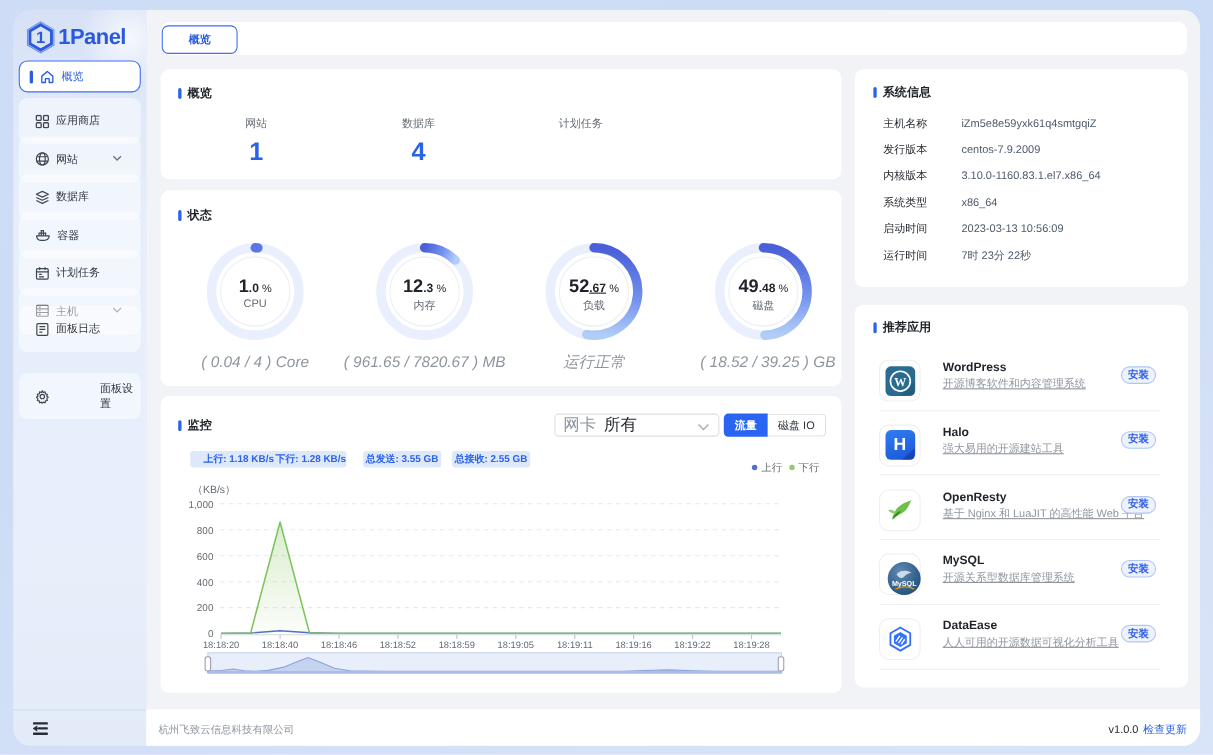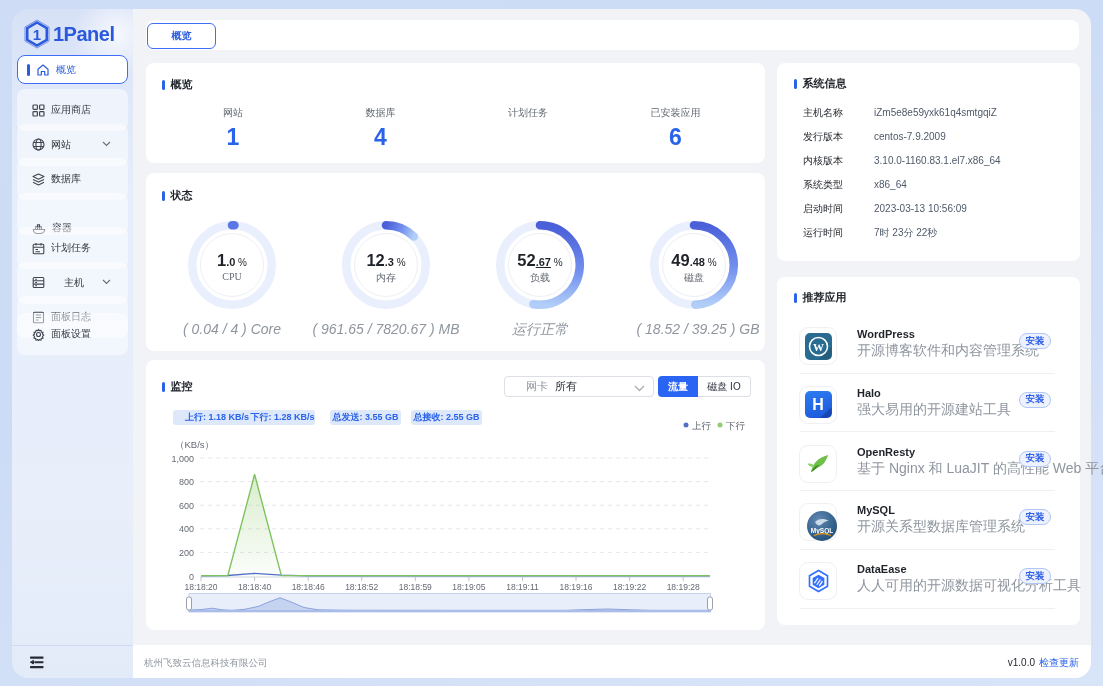--- a/index.html
+++ b/index.html
@@ -34,41 +34,41 @@
 .ctitle .bar { width:2.5px; height:10px; border-radius:2px; background:#2a62e9; margin-right:6px; }
 
 
 .ovcol { position:absolute; width:148px; text-align:center; }
 .ovcol .lb { font-size:10px; color:#646a73; line-height:13px; }
 .ovcol .num { font-size:23px; font-weight:bold; color:#2a62e9; line-height:24px; margin-top:6px; }
 
 
 .gauge { position:absolute; width:96px; }
 .gtxt { position:absolute; width:96px; text-align:center; color:#1f2329; }
-.glabel { position:absolute; width:96px; text-align:center; font-size:10px; color:#646a73;font-family:Liberation Serif, serif; }
+.glabel { position:absolute; width:96px; text-align:center; font-size:10px; color:#646a73; }
 .gcap { position:absolute; width:154px; text-align:center; font-size:14px; color:#8f959e;font-style:italic; }
 
 
 .tag { position:absolute; top:50px; height:15px; background:#dde8fb; border-radius:3px; color:#2a62e9; font-size:9px;
   font-weight:bold; display:flex; align-items:center; justify-content:center; white-space:nowrap; overflow:hidden; }
 #selbox { position:absolute; left:358px; top:16px; width:150px; height:21px; border:1px solid #dcdfe6; border-radius:4px;
-  background:#fff; font-size:11px; display:flex; align-items:center;padding-left:14px; }
+  background:#fff; font-size:15px; display:flex; align-items:center; }
 .btng { position:absolute; left:512px; top:16px; height:21px; display:flex; font-size:10px; }
 .btng .b1 { width:40px; background:#2a64f3; color:#fff; border-radius:4px 0 0 4px; display:flex; align-items:center; justify-content:center; font-weight:bold; }
 .btng .b2 { width:53px; background:#fff; color:#2b313b; border:1px solid #dcdfe6; border-left:none; border-radius:0 4px 4px 0; display:flex; align-items:center; justify-content:center; }
 
 
 .sirow { position:absolute; font-size:10px; line-height:12px; white-space:nowrap; }
 .sirow .k { color:#1f2329; display:inline-block; width:42px; white-space:nowrap; }
 .sirow .v { color:#4e5969; margin-left:9px;padding-left:20px; }
 
 .app { position:absolute; left:0; width:303px; height:59px; }
 .app .sep { position:absolute; left:23px; right:25px; top:51.5px; height:1px; background:#eff0f3; }
 .app .nm { position:absolute; left:80px; top:7px; font-size:11px; font-weight:bold; color:#1f2329; line-height:13px; }
-.app .ds { position:absolute; left:80px; top:23px; font-size:14px; color:#8f959e; line-height:12px; white-space:nowrap; }
+.app .ds { position:absolute; left:80px; top:23px; font-size:10px; color:#8f959e; line-height:12px; white-space:nowrap;text-decoration:underline; }
 .inst { position:absolute; right:29px; top:12px; width:32px; height:16px; border:1px solid #b0c6f4; border-radius:8px;
   background:#edf2fd; color:#3060e8; font-size:9.5px; font-weight:bold; display:flex; align-items:center; justify-content:center; }
 .aicon { position:absolute; left:22px; top:6px; width:38px; height:38px; border-radius:9px; background:#fff; border:1px solid #eef0f3; }
 .ilogo { position:absolute; left:4.5px; top:4.5px; width:27px; height:27px; border-radius:5px; display:flex; align-items:center; justify-content:center; }
 
 #footer { left:0; top:636px; width:958px; height:33px; background:#fff; border-radius:0 0 16px 0; }
 #footer .l { position:absolute; left:11px; top:12px; font-size:9.5px; color:#8f959e; }
 #footer .r { position:absolute; right:12px; top:11px; font-size:10px; color:#1f2329; }
 #footer .r b { color:#2a62e9; font-weight:normal; margin-left:4px; }
 </style>
@@ -118,60 +118,60 @@
   <div class="mitem" style="top:149px;">
       <svg width="13" height="13" viewBox="0 0 13 13">
         <g fill="none" stroke="#3f4650" stroke-width="1.1" stroke-linejoin="round">
           <path d="M6.5 1 L12 3.6 L6.5 6.2 L1 3.6 Z"></path>
           <path d="M1 6.5 L6.5 9.1 L12 6.5"></path>
           <path d="M1 9.3 L6.5 11.9 L12 9.3"></path>
         </g>
       </svg>
       <span>数据库</span>
     </div>
-  <div class="mitem" style="top:183.5px;align-items:flex-end;">
+  <div class="mitem" style="top:183.5px;">
       <svg width="14" height="13" viewBox="0 0 14 13">
         <g fill="none" stroke="#3f4650" stroke-width="1.1">
           <path d="M1.2 7.5 H12.8 C12.5 9.5 11 11.5 8 11.5 H5 C3 11.5 1.5 9.8 1.2 7.5 Z" stroke-linejoin="round"></path>
           <path d="M3.5 7.3 V5 H5.5 V7.3 M5.5 5 V2.7 H7.5 V5 M5.5 7.3 V5 H7.5 V7.3 M7.5 7.3 V5 H9.5 V7.3"></path>
         </g>
       </svg>
       <span>容器</span>
     </div>
   <div class="mitem" style="top:218px;">
       <svg width="13" height="13" viewBox="0 0 13 13">
         <g fill="none" stroke="#3f4650" stroke-width="1.1">
           <rect x="1.2" y="2.2" width="10.6" height="9.6" rx="1"></rect>
           <path d="M1.2 5.2 H11.8 M4 1 V3.4 M9 1 V3.4 M3.5 7.5 H6 M3.5 9.7 H8"></path>
         </g>
       </svg>
       <span>计划任务</span>
     </div>
-  <div class="mitem" style="top:252.5px;gap:13px;">
+  <div class="mitem" style="top:252.5px;">
       <svg width="13" height="13" viewBox="0 0 13 13">
         <g fill="none" stroke="#3f4650" stroke-width="1.1">
           <rect x="1.2" y="1.5" width="10.6" height="10" rx="1"></rect>
           <path d="M1.2 4.8 H11.8 M1.2 8.1 H11.8 M3.2 3.2 H5 M3.2 6.5 H5 M3.2 9.8 H5"></path>
         </g>
       </svg>
       <span>主机</span>
       <svg class="chev" width="9" height="6" viewBox="0 0 9 6">
         <path d="M1 1 L4.5 4.5 L8 1" fill="none" stroke="#6b7280" stroke-width="1.2"></path>
       </svg>
     </div>
-  <div class="mitem" style="top:287px;text-align:right;">
+  <div class="mitem" style="top:269px;text-align:right;">
       <svg width="13" height="13" viewBox="0 0 13 13">
         <g fill="none" stroke="#3f4650" stroke-width="1.1">
           <rect x="1.5" y="1.2" width="10" height="10.6" rx="1"></rect>
           <path d="M3.8 4 H9.2 M3.8 6.5 H9.2 M3.8 9 H6.5"></path>
         </g>
       </svg>
       <span>面板日志</span>
     </div>
-  <div class="mitem" style="top:304px;">
+  <div class="mitem" style="top:330px;gap:40px;">
       <svg width="13" height="13" viewBox="0 0 13 13">
         <g fill="none" stroke="#3f4650" stroke-width="1.1">
           <circle cx="6.5" cy="6.5" r="2"></circle>
           <path d="M6.5 1.2 L7.3 2.8 L9 2.3 L9.3 4.1 L11.1 4.4 L10.4 6 L11.8 7.2 L10.5 8.4 L11.1 10.1 L9.3 10.4 L9 12.2 L7.3 11.6 L6.5 12.8 L5.7 11.6 L4 12.2 L3.7 10.4 L1.9 10.1 L2.5 8.4 L1.2 7.2 L2.6 6 L1.9 4.4 L3.7 4.1 L4 2.3 L5.7 2.8 Z" stroke-linejoin="round"></path>
         </g>
       </svg>
       <span>面板设置</span>
     </div>
   <div style="position:absolute;left:0;top:636px;width:121px;height:33px;border-top:1px solid rgba(175,190,220,.35);"></div>
   <svg style="position:absolute;left:18px;top:647px;" width="14" height="13" viewBox="0 0 14 13">
@@ -192,24 +192,20 @@
     <div class="ovcol" style="left:13px; top:43px;">
         <div class="lb">网站</div>
         <div class="num">1</div>
       </div>
     <div class="ovcol" style="left:160.5px; top:43px;">
         <div class="lb">数据库</div>
         <div class="num">4</div>
       </div>
     <div class="ovcol" style="left:308px; top:43px;">
         <div class="lb">计划任务</div>
-      </div>
-    <div class="ovcol" style="left:455.5px; top:43px;">
-        <div class="lb">已安装应用</div>
-        <div class="num">6</div>
       </div>
   </div>
 
   <div class="card" id="statusCard" style="left:13px; top:164px; width:619px; height:178px;">
     <div class="ctitle" style="left:16px; top:15px;"><span class="bar"></span>状态</div>
     <svg class="gauge" style="left:38px; top:44px;" width="96" height="96" viewBox="0 0 96 96">
 <defs>
           <linearGradient id="gg0" gradientUnits="userSpaceOnUse" x1="48.00" y1="8.25" x2="50.50" y2="8.33">
             <stop offset="0" stop-color="#4a5fd8"></stop>
             <stop offset="0.55" stop-color="#7391ef"></stop>

